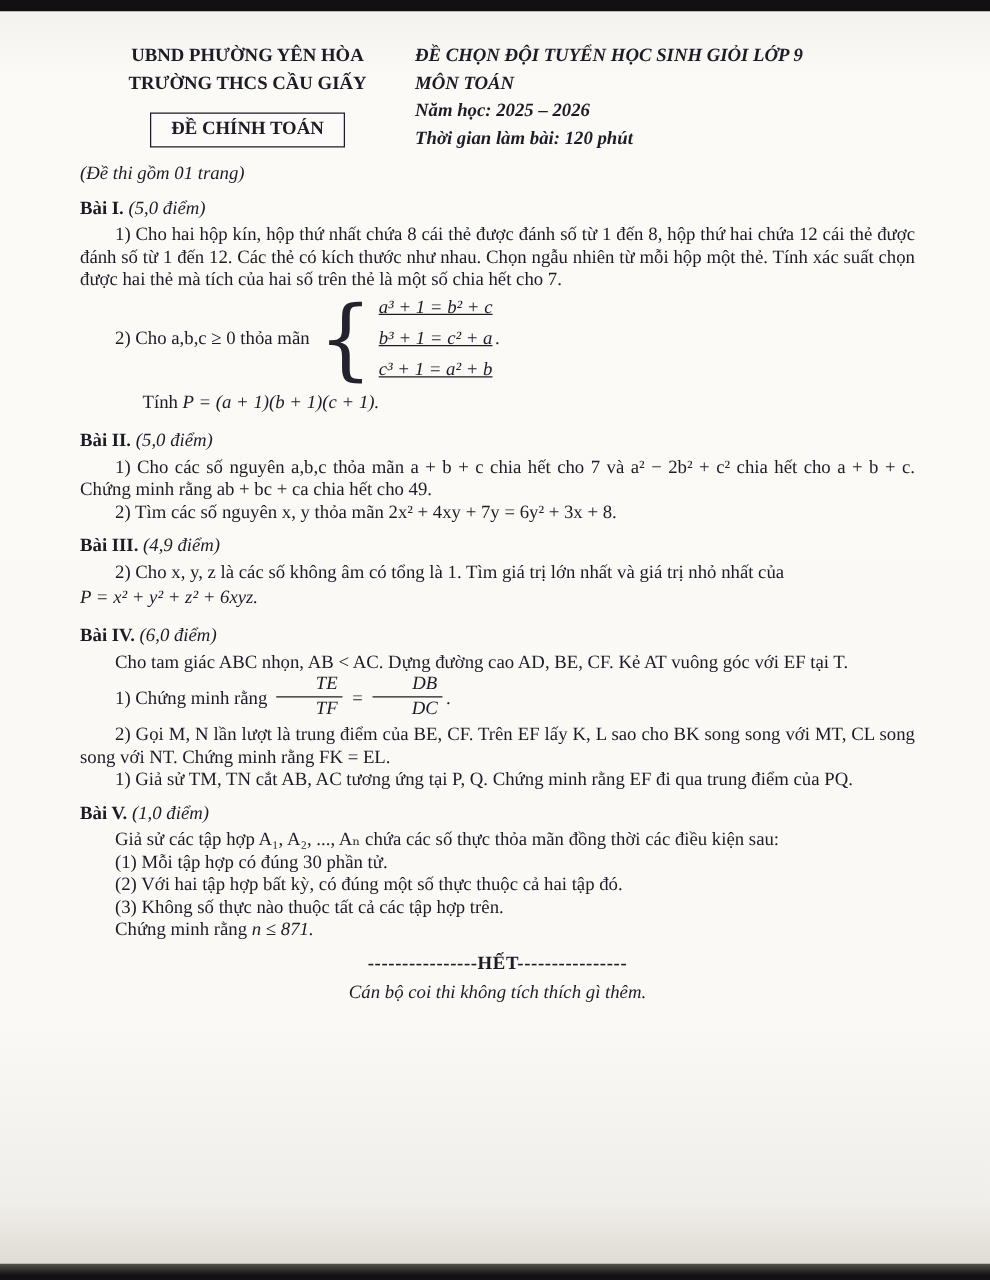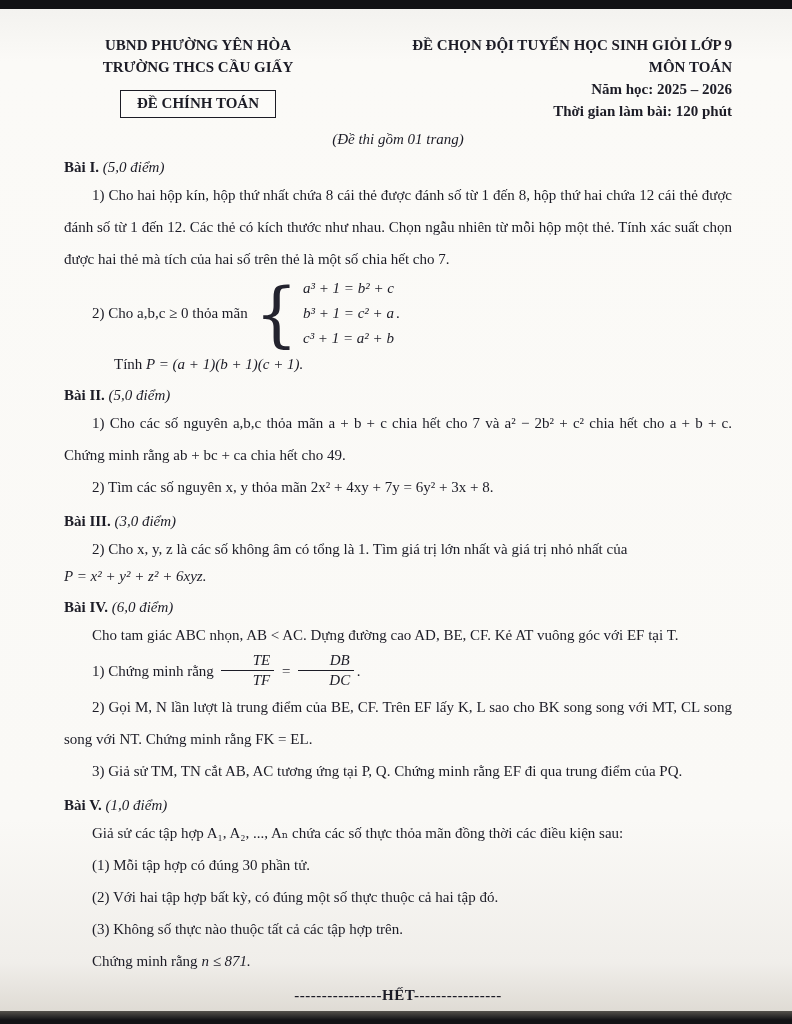--- a/index.html
+++ b/index.html
@@ -20,53 +20,53 @@
   .edge { position: absolute; left: 0; right: 0; z-index: 5; }
   .edge.top { top: 0; height: 9px; background: #111114; }
   .edge.bottom { bottom: 0; height: 13px; background: linear-gradient(180deg, #55524c, #121215 70%); }
   .content { padding: 34px 60px 0 64px; }
 
   .bold { font-weight: bold; }
   .math { font-style: italic; }
 
   .header { display: flex; align-items: flex-start; }
   .header-left { width: 268px; text-align: center; }
-  .header-right { flex: 1; text-align: right; }
+  .header-right { flex: 1; text-align: left; font-style: italic; }
   .hline { line-height: 22px; font-weight: bold; }
   .official-box {
     display: inline-block;
     border: 1.5px solid #1c1c26;
     padding: 4px 16px 5px;
     margin-top: 12px;
     font-weight: bold;
     background: rgba(255,255,255,0.25);
   }
-  .page-note { text-align: center; font-style: italic; margin-top: 7px; line-height: 20px; }
+  .page-note { font-style: italic; margin-top: 7px; line-height: 20px; }
 
   section { display: block; }
   .ptitle { margin-top: 7px; line-height: 23px; }
   .points { font-style: italic; }
   .item {
     text-align: justify;
     text-indent: 28px;
-    line-height: 32px;
+    line-height: 18px;
   }
   .math-line { line-height: 23.6px; }
 
   .system-row { display: flex; align-items: center; margin: 1px 0 1px 28px; }
   .sys-intro { white-space: nowrap; margin-right: 7px; }
   .brace {
     font-family: "DejaVu Serif", serif;
     font-size: 68px; font-weight: 200;
     line-height: 74px;
     transform: scaleY(1.04);
     margin-right: 5px;
     color: #23232e;
   }
-  .sys-eqs { display: flex; flex-direction: column; }
+  .sys-eqs { display: flex; flex-direction: column; text-decoration: underline; }
   .sys-eqs .math { line-height: 25px; white-space: nowrap; }
   .sys-period { align-self: center; margin-left: 2px; }
 
   .compute { margin-left: 50px; line-height: 25px; }
 
   .frac {
     display: inline-block; vertical-align: middle;
     text-align: center; font-style: italic;
     line-height: 17px; margin: 0 3px;
     position: relative; top: -2px;
@@ -121,36 +121,36 @@
       <p class="compute"><span>Tính </span><span class="math">P = (a + 1)(b + 1)(c + 1).</span></p>
     </section>
 
     <section>
       <p class="ptitle"><span class="bold">Bài II.</span> <span class="points">(5,0 điểm)</span></p>
       <p class="item">1) Cho các số nguyên a,b,c thỏa mãn a + b + c chia hết cho 7 và a² − 2b² + c² chia hết cho a + b + c. Chứng minh rằng ab + bc + ca chia hết cho 49.</p>
       <p class="item">2) Tìm các số nguyên x, y thỏa mãn 2x² + 4xy + 7y = 6y² + 3x + 8.</p>
     </section>
 
     <section>
-      <p class="ptitle"><span class="bold">Bài III.</span> <span class="points">(3,0 điểm)</span></p>
+      <p class="ptitle"><span class="bold">Bài III.</span> <span class="points">(4,9 điểm)</span></p>
       <p class="item">2) Cho x, y, z là các số không âm có tổng là 1. Tìm giá trị lớn nhất và giá trị nhỏ nhất của</p>
       <div class="math-line math">P = x² + y² + z² + 6xyz.</div>
     </section>
 
     <section>
       <p class="ptitle"><span class="bold">Bài IV.</span> <span class="points">(6,0 điểm)</span></p>
       <p class="item">Cho tam giác ABC nhọn, AB &lt; AC. Dựng đường cao AD, BE, CF. Kẻ AT vuông góc với EF tại T.</p>
       <p class="item-frac">
         <span>1) Chứng minh rằng</span>
         <span class="frac"><span class="num">TE</span><span class="den">TF</span></span>
         <span class="math">=</span>
         <span class="frac"><span class="num">DB</span><span class="den">DC</span></span><span>.</span>
       </p>
       <p class="item">2) Gọi M, N lần lượt là trung điểm của BE, CF. Trên EF lấy K, L sao cho BK song song với MT, CL song song với NT. Chứng minh rằng FK = EL.</p>
-      <p class="item">3) Giả sử TM, TN cắt AB, AC tương ứng tại P, Q. Chứng minh rằng EF đi qua trung điểm của PQ.</p>
+      <p class="item">1) Giả sử TM, TN cắt AB, AC tương ứng tại P, Q. Chứng minh rằng EF đi qua trung điểm của PQ.</p>
     </section>
 
     <section>
       <p class="ptitle"><span class="bold">Bài V.</span> <span class="points">(1,0 điểm)</span></p>
       <p class="item">Giả sử các tập hợp A₁, A₂, ..., Aₙ chứa các số thực thỏa mãn đồng thời các điều kiện sau:</p>
       <p class="item">(1) Mỗi tập hợp có đúng 30 phần tử.</p>
       <p class="item">(2) Với hai tập hợp bất kỳ, có đúng một số thực thuộc cả hai tập đó.</p>
       <p class="item">(3) Không số thực nào thuộc tất cả các tập hợp trên.</p>
       <p class="item"><span>Chứng minh rằng </span><span class="math">n ≤ 871.</span></p>
     </section>

